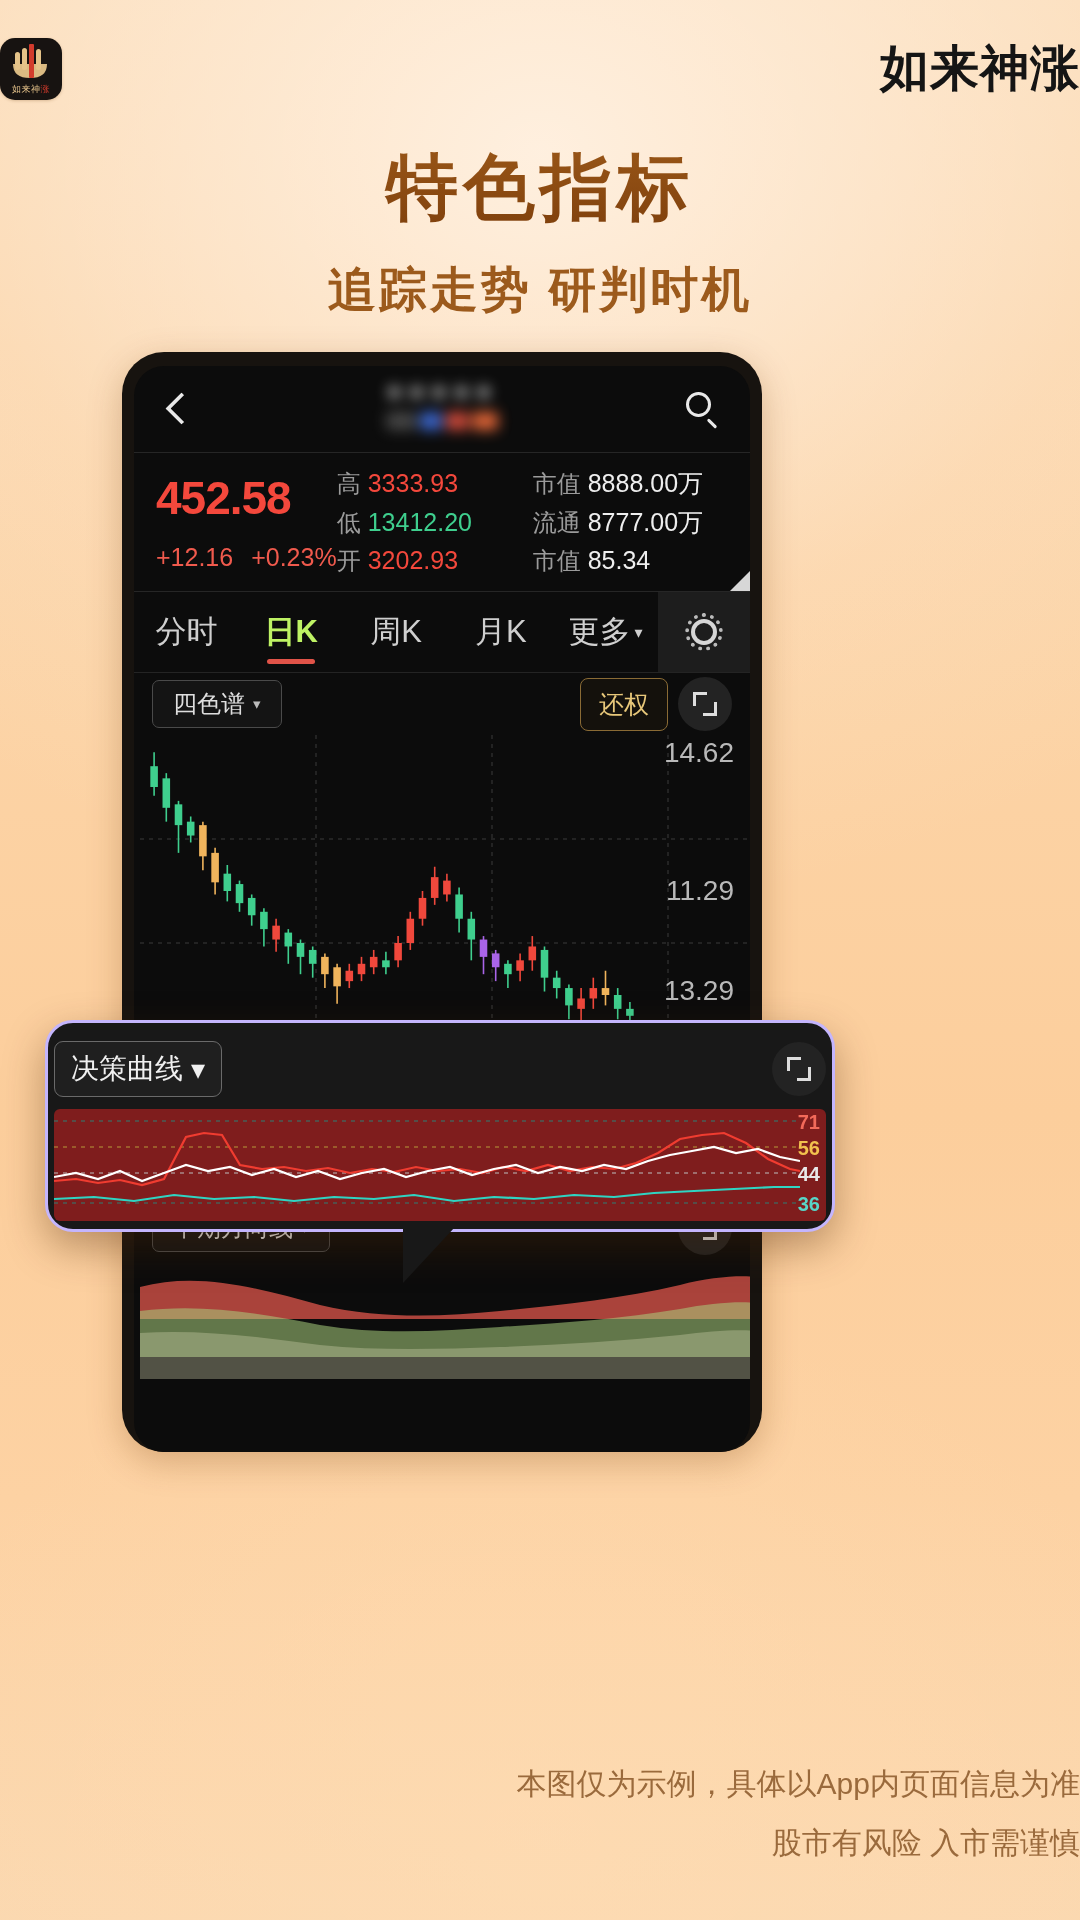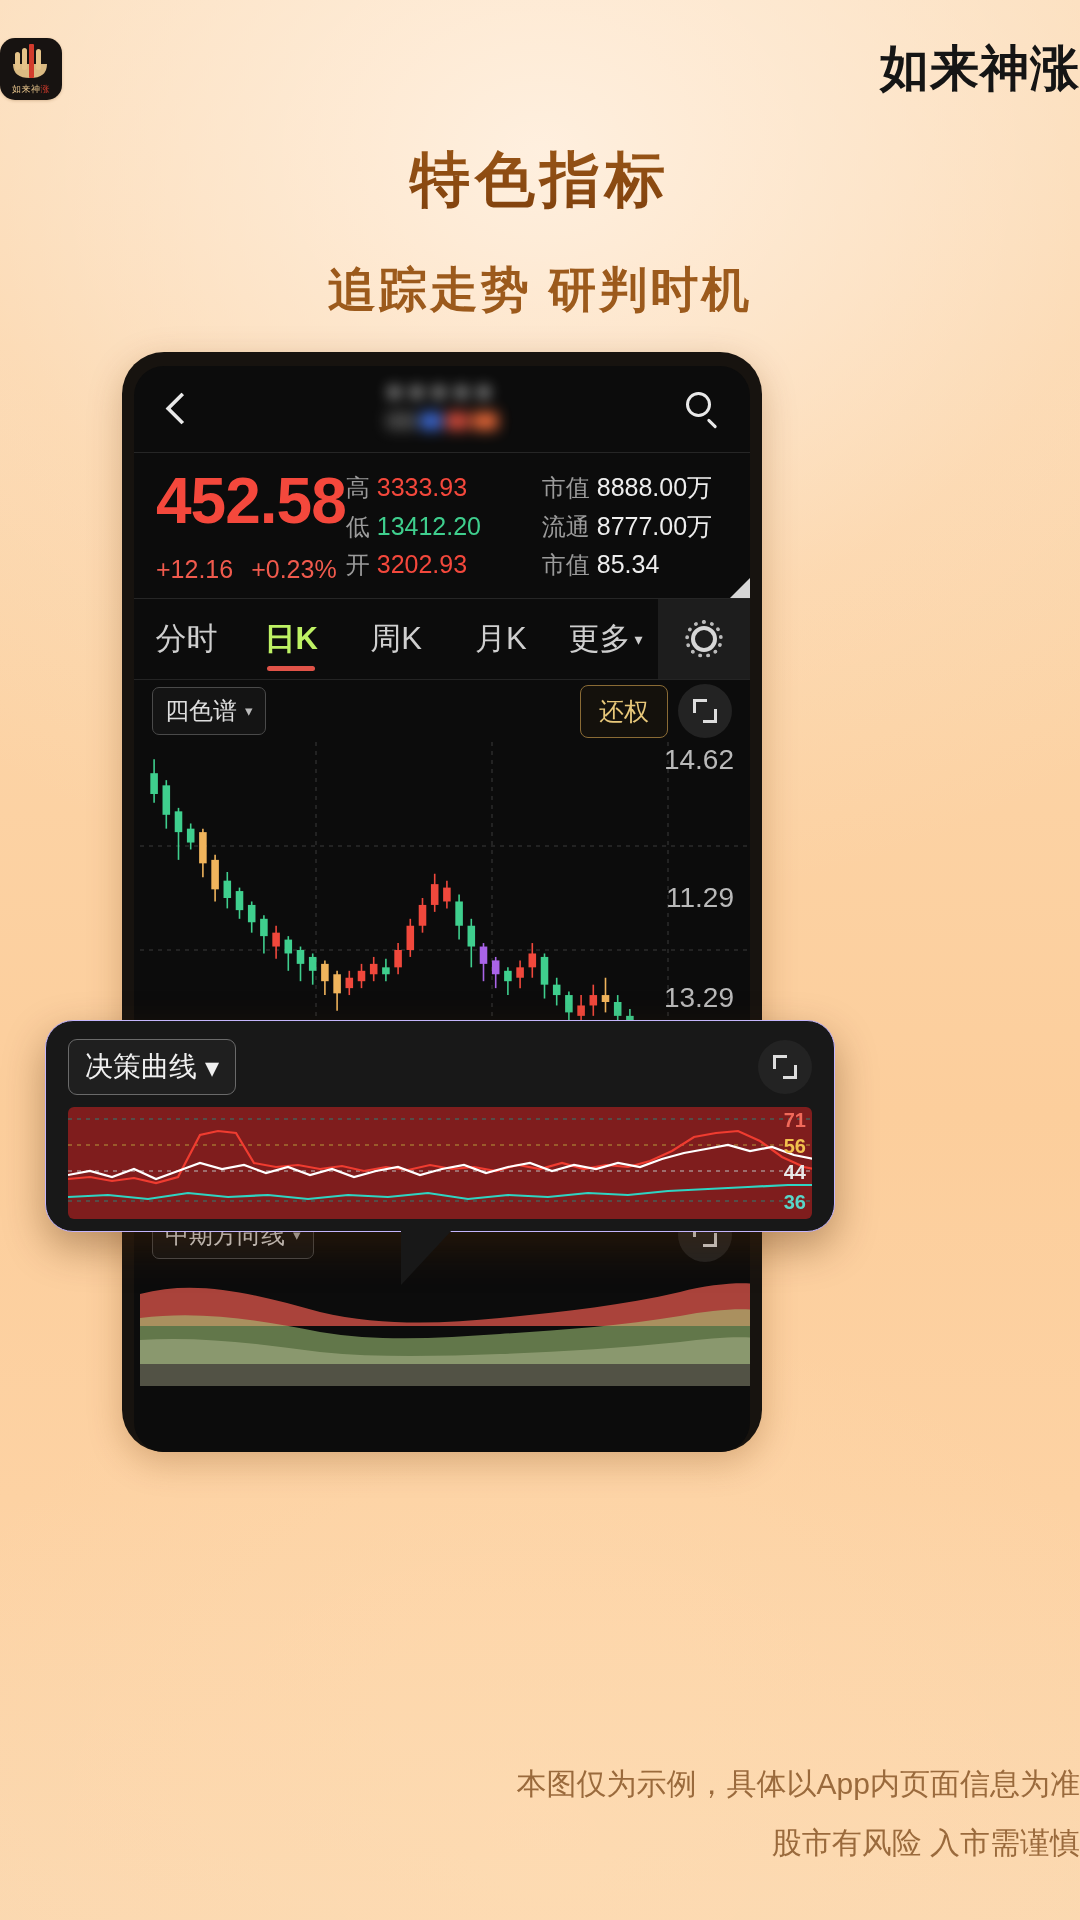--- a/index.html
+++ b/index.html
@@ -19,21 +19,21 @@
   .brand{position:absolute;top:36px;left:0;right:0;display:flex;align-items:center;justify-content:space-between;gap:8px;}
   .brand-logo{width:62px;height:62px;border-radius:15px;background:#171311;position:relative;overflow:hidden;
     box-shadow:0 1px 3px rgba(120,70,20,.25);}
   .brand-logo .hand{position:absolute;left:11px;top:8px;width:40px;height:34px;}
   .brand-logo .bar{position:absolute;left:29px;top:6px;width:5px;height:34px;background:#d23b2c;border-radius:1px;}
   .brand-logo .sub{position:absolute;left:0;right:0;bottom:4px;text-align:center;font-size:9px;color:#e3c089;letter-spacing:.5px;}
   .brand-logo .sub i{color:#d23b2c;font-style:normal;}
   .brand-name{font-size:49px;font-weight:700;color:#151515;letter-spacing:1px;}
 
   .headline{position:absolute;top:140px;left:0;right:0;text-align:center;
-    font-size:60px;font-weight:700;color:#8a4a13;letter-spacing:5px;
+    font-size:72px;font-weight:700;color:#8a4a13;letter-spacing:5px;
     background:linear-gradient(180deg,#9a5718 0%,#7e3f0c 100%);-webkit-background-clip:text;background-clip:text;color:transparent;
     text-shadow:none;}
   .subhead{position:absolute;top:258px;left:0;right:0;text-align:center;
     font-size:48px;font-weight:700;color:#9c5a1c;letter-spacing:3px;}
 
   
   .phone{position:absolute;left:122px;top:352px;width:640px;height:1100px;
     background:#17130f;border-radius:42px;padding:14px 12px 0 12px;box-sizing:border-box;
     box-shadow:0 10px 34px rgba(120,62,12,.28);}
   .screen{width:100%;height:100%;background:#0c0c0c;border-radius:30px;overflow:hidden;position:relative;}
@@ -49,21 +49,21 @@
   .nav .title-blur .t2 .r{background:#e0503f;width:22px;}
   .nav .title-blur .t2 .o{background:#ef6b3a;width:26px;}
   .nav .search{position:absolute;right:30px;top:26px;width:34px;height:34px;cursor:pointer;}
   .nav .search:before{content:"";position:absolute;left:0;top:0;width:25px;height:25px;border:3px solid #e9e9e9;border-radius:50%;box-sizing:border-box;}
   .nav .search:after{content:"";position:absolute;right:2px;bottom:1px;width:12px;height:3px;background:#e9e9e9;transform:rotate(45deg);border-radius:2px;}
 
   .divider{height:1px;background:#262626;}
 
   .quote{display:flex;padding:12px 22px 14px 22px;box-sizing:border-box;}
   .quote-left{width:210px;display:flex;flex-direction:column;justify-content:center;padding-top:4px;}
-  .price{font-size:64px;font-weight:700;color:#f4483c;line-height:1;letter-spacing:-1px;}
+  .price{font-size:46px;font-weight:700;color:#f4483c;line-height:1;letter-spacing:-1px;}
   .chg{margin-top:22px;display:flex;gap:18px;font-size:25px;color:#f05a4d;}
   .quote-right{flex:1;display:flex;flex-direction:column;justify-content:center;gap:6px;padding-top:2px;}
   .qrow{display:flex;align-items:baseline;font-size:25px;color:#d9d9d9;}
   .qcell{display:flex;align-items:baseline;gap:7px;}
   .qcell .lbl{color:#9b9b9b;font-size:24px;white-space:nowrap;}
   .qcell .val{color:#eeeeee;white-space:nowrap;}
   .qcell .val.up{color:#f4483c;}
   .qcell .val.down{color:#3fcf8e;}
   .c1{width:196px;}
   .c2{width:232px;}
@@ -73,39 +73,39 @@
   .tab{flex:1;display:flex;align-items:center;justify-content:center;color:#cfcfcf;font-size:31px;position:relative;cursor:pointer;}
   .tab.active{color:#bef264;font-weight:600;}
   .tab.active:after{content:"";position:absolute;bottom:8px;left:50%;transform:translateX(-50%);width:48px;height:5px;background:#e05348;border-radius:3px;}
   .tab .caret{margin-left:4px;font-size:16px;color:#cfcfcf;}
   .tab.gear{flex:0 0 92px;background:#1d1d1d;}
   .gear-icon{width:38px;height:38px;position:relative;}
   .gear-icon:before{content:"";position:absolute;inset:6px;border:4px solid #d6d6d6;border-radius:50%;}
   .gear-icon:after{content:"";position:absolute;inset:0;border:4px dotted #d6d6d6;border-radius:50%;opacity:.85;}
 
   .ind-bar{height:62px;display:flex;align-items:center;padding:0 18px;box-sizing:border-box;gap:10px;}
-  .chip{border:1px solid #4a4a4a;border-radius:7px;padding:7px 12px;color:#dedede;font-size:24px;display:flex;align-items:center;gap:8px;cursor:pointer;background:#141414;}
+  .chip{border:1px solid #4a4a4a;border-radius:7px;padding:7px 20px;color:#dedede;font-size:24px;display:flex;align-items:center;gap:8px;cursor:pointer;background:#141414;}
   .chip .caret{font-size:15px;color:#bbb;}
   .spacer{flex:1;}
   .chip-outline{border:1px solid #8a6b35;color:#e8c87a;border-radius:8px;padding:9px 18px;font-size:25px;background:#14110c;cursor:pointer;}
   .expand{width:54px;height:54px;border-radius:50%;background:#232323;position:relative;cursor:pointer;}
   .expand i{position:absolute;width:11px;height:11px;border-color:#ddd;}
   .expand .tl{left:15px;top:15px;border-left:3px solid #ddd;border-top:3px solid #ddd;}
   .expand .br{right:15px;bottom:15px;border-right:3px solid #ddd;border-bottom:3px solid #ddd;}
 
   .kchart{position:relative;height:312px;margin:0 6px;}
   .kchart svg{display:block;}
   .ylab{position:absolute;right:10px;font-size:28px;color:#b9b9b9;}
 
   .sub-pane{position:relative;height:150px;margin:0 6px;}
   .pane-lab{position:absolute;right:8px;font-size:20px;color:#8fe3d4;}
 
   
   .popup{position:absolute;left:45px;top:1020px;width:790px;height:212px;background:#181818;border-radius:28px;
-    box-shadow:0 16px 40px rgba(80,40,5,.38);border:1px solid #c4b5fd;box-sizing:border-box;padding:18px 22px;}
+    box-shadow:0 16px 40px rgba(80,40,5,.38);border:3px solid #c4b5fd;box-sizing:border-box;padding:18px 6px;}
   .popup .head{display:flex;align-items:center;}
   .popup-chip{border:1px solid #6a6a6a;border-radius:9px;padding:8px 16px;color:#f0f0f0;font-size:28px;display:flex;align-items:center;gap:8px;background:#1f1f1f;cursor:pointer;}
   .popup .body{margin-top:12px;height:112px;position:relative;background:#7f1d1d;border-radius:6px;overflow:hidden;}
   .popup .tail{position:absolute;left:355px;bottom:-54px;width:0;height:0;
     border-left:52px solid #181818;border-bottom:56px solid transparent;}
   .pv{position:absolute;right:6px;font-size:20px;font-weight:600;}
 
   
   .foot{position:absolute;left:0;right:0;bottom:56px;text-align:right;color:#9a6a3c;}
   .foot .l1{font-size:30px;}

